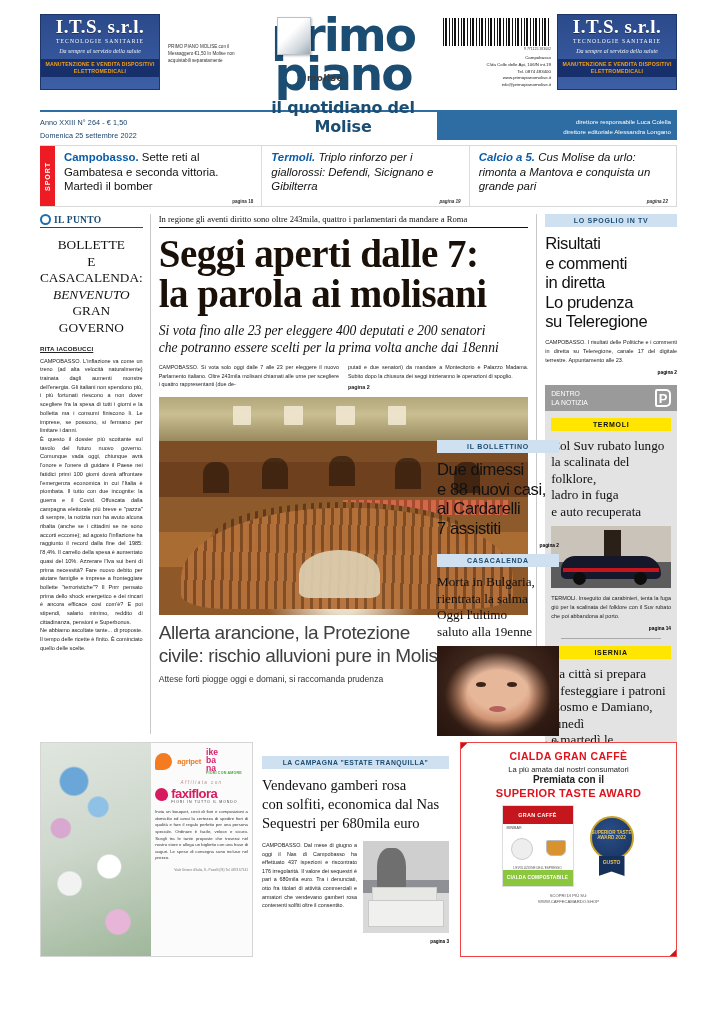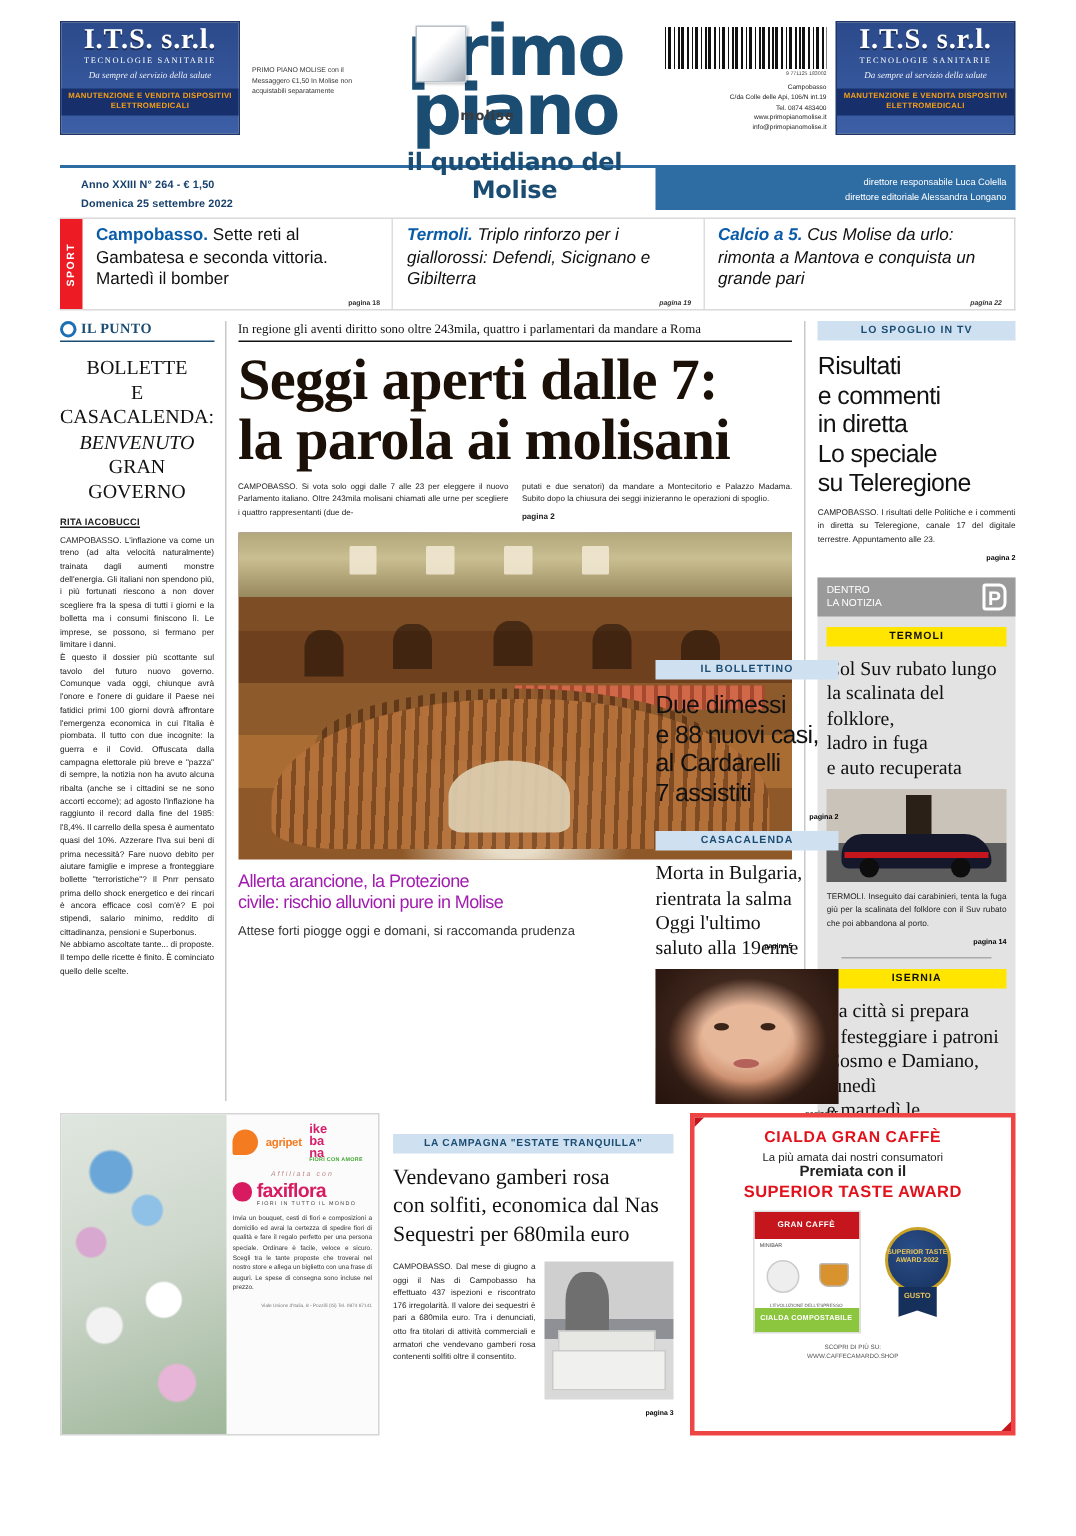--- a/index.html
+++ b/index.html
@@ -48,21 +48,21 @@
   .barcode { height: 28px; width: 108px; margin-left: auto;
     background: repeating-linear-gradient(90deg,#111 0 1px,#fff 1px 2px,#111 2px 4px,#fff 4px 6px,#111 6px 7px,#fff 7px 9px);
   }
   .barcode-num { font-size: 3.5px; color: #444; margin-top:1px;}
   .contact { font-size: 4.4px; line-height: 1.55; color: #222; margin-top: 4px;}
 
   .ad-its-right { width: 120px; flex:none; margin-left: 6px; }
 
   
   .info-strip { display:flex; height: 30px; border-top: 2px solid #2e6ca4; }
-  .edition { width: 218px; font-size: 7.2px; color:#17406b; font-weight: bold; line-height: 1.85; padding-top: 4px; letter-spacing:.1px;margin-left:14px;}
+  .edition { width: 218px; font-size: 7.2px; color:#17406b; font-weight: normal; line-height: 1.85; padding-top: 4px; letter-spacing:.1px;}
   .strip-mid { flex:1; }
   .editors { width: 240px; background: #2e6ca4; color:#fff; font-size: 6.2px; text-align:right;
      padding: 5px 6px 0 0; line-height:1.6; }
 
   
   .sportbar { display:flex; border:1px solid #d9d9d9; border-left:none; margin-top: 5px; height: 62px; background:#fff;justify-content:center;}
   .sport-tag { width: 15px; background: #ed1c24; color:#fff; font-size:7px; font-weight:bold; letter-spacing:1px;
     writing-mode: vertical-rl; transform: rotate(180deg); display:flex; align-items:center; justify-content:center; }
   .sport-item { flex:1; padding: 4px 8px 0 9px; position: relative; }
   .sport-item + .sport-item { border-left: 1px solid #ddd; font-style: italic; }
@@ -113,21 +113,21 @@
     background:repeating-linear-gradient(92deg,#b5713a 0 6px,#7e4a22 6px 9px);
     border-radius:48% 48% 14% 14%/70% 70% 14% 14%; opacity:.95;}
   .ph-seats2{position:absolute;left:14%;right:14%;bottom:30%;height:22%;
     background:repeating-linear-gradient(90deg,#8e5c2c 0 5px,#5d3517 5px 8px);
     border-radius:50% 50% 20% 20%/80% 80% 20% 20%;opacity:.9;}
   .ph-floor{position:absolute;left:38%;width:22%;bottom:8%;height:22%;background:#ded0b4;
     border-radius:50% 50% 12% 12%; opacity:.9;}
   .ph-red{position:absolute;bottom:46%;left:50%;width:45%;height:7%;
     background:repeating-linear-gradient(90deg,#d86a4c 0 5px,#a8472f 5px 8px);opacity:.9;}
 
-  .photo-caption-h { font-family:"Liberation Sans",sans-serif; font-size:12px; line-height:1.2; color:#a21caf;
+  .photo-caption-h { font-family:"Liberation Sans",sans-serif; font-size:19px; line-height:1.2; color:#404040;
      margin-top:7px; letter-spacing:-0.4px;}
   .photo-caption-s { font-size:8.6px; color:#333; margin-top:6px; }
 
   
   .tag { font-size:7px; font-weight:bold; letter-spacing:.7px; text-align:center; padding:3px 0; }
   .tag-blue { background:#cfe0f0; color:#1b4d73; }
   .tag-yellow { background:#ffe500; color:#111; }
   .tag-grey { background:#9a9a9a; color:#fff; text-align:left; padding:4px 6px; font-size:6.8px; line-height:1.35;
      display:flex; justify-content:space-between; align-items:flex-start;}
   .r-head-sans { font-family:"Liberation Sans",sans-serif; font-size:16.6px; line-height:1.18; color:#111; margin-top:7px; letter-spacing:-0.4px;}
@@ -173,21 +173,21 @@
   .ike span{color:#47a838;font-size:3.6px;display:block;letter-spacing:.2px;}
   .affiliata{font-size:4.6px;color:#b88;letter-spacing:1.4px;text-align:center;margin:4px 0 1px;font-style:italic;}
   .faxi{display:flex;align-items:center;gap:3px;}
   .faxi-rose{width:13px;height:13px;border-radius:50% 50% 45% 50%;background:#d81b60;}
   .faxi-t{font-size:13px;font-weight:bold;color:#d81b60;letter-spacing:-.5px;}
   .faxi-s{font-size:3.6px;color:#444;letter-spacing:.9px;margin-top:-1px;}
   .ad-text{font-size:4.3px;line-height:1.55;color:#333;margin-top:5px;text-align:justify;}
   .ad-foot{font-size:3.2px;color:#777;margin-top:6px;text-align:right;}
 
   .news-bottom { width:205px; padding: 14px 9px; }
-  .ad-coffee { flex:1; border:3px solid #ef4444; margin-left:2px; position:relative; overflow:hidden; background:#fff;
+  .ad-coffee { flex:1; border:1px solid #ef4444; margin-left:2px; position:relative; overflow:hidden; background:#fff;
      text-align:center; padding-top:7px;}
   .corner-tl{position:absolute;left:-34px;top:-16px;width:74px;height:16px;transform:rotate(-45deg);
      background:linear-gradient(90deg,#c4161c 50%,#8cc63f 50%);}
   .corner-br{position:absolute;right:-34px;bottom:-16px;width:74px;height:16px;transform:rotate(-45deg);
      background:linear-gradient(90deg,#8cc63f 50%,#c4161c 50%);}
   .cf-t1{font-size:10.5px;font-weight:bold;color:#e1121c;letter-spacing:.4px;}
   .cf-t2{font-size:7.6px;color:#222;margin-top:3px;}
   .cf-t3{font-size:10px;color:#222;font-weight:bold;}
   .cf-t4{font-size:11px;font-weight:bold;color:#e1121c;margin-top:2px;letter-spacing:.3px;}
   .cf-prod{display:flex;justify-content:center;align-items:center;gap:16px;margin-top:6px;}
@@ -318,20 +318,24 @@
         <p>Ne abbiamo ascoltate tante... di proposte. Il tempo delle ricette è finito. È cominciato quello delle scelte.</p>
       </div>
     </div>
 
     <div class="col-center">
       <div class="kicker">In regione gli aventi diritto sono oltre 243mila, quattro i parlamentari da mandare a Roma</div>
       <div class="main-head">
         <div>Seggi aperti dalle 7:</div>
         <div>la parola ai molisani</div>
       </div>
+      <div class="sub-head">
+        <div>Si vota fino alle 23 per eleggere 400 deputati e 200 senatori</div>
+        <div>che potranno essere scelti per la prima volta anche dai 18enni</div>
+      </div>
       <div class="lead-cols">
         <div>CAMPOBASSO. Si vota solo oggi dalle 7 alle 23 per eleggere il nuovo Parlamento italiano. Oltre 243mila molisani chiamati alle urne per scegliere i quattro rappresentanti (due de-</div>
         <div>
           <span>putati e due senatori) da mandare a Montecitorio e Palazzo Madama. Subito dopo la chiusura dei seggi inizieranno le operazioni di spoglio.</span>
           <div class="lead-pag">pagina 2</div>
         </div>
       </div>
 
       <div class="photo-parliament">
         <div class="ph-fresco"></div>
@@ -357,21 +361,21 @@
       <div class="photo-caption-s">Attese forti piogge oggi e domani, si raccomanda prudenza</div>
       <div class="lead-pag">pagina 5</div>
     </div>
 
     <div class="col-right">
       <div class="tag tag-blue">LO SPOGLIO IN TV</div>
       <div class="r-head-sans">
         <div>Risultati</div>
         <div>e commenti</div>
         <div>in diretta</div>
-        <div>Lo speciale</div>
+        <div>Lo prudenza</div>
         <div>su Teleregione</div>
       </div>
       <div class="r-body">CAMPOBASSO. I risultati delle Politiche e i commenti in diretta su Teleregione, canale 17 del digitale terrestre. Appuntamento alle 23.</div>
       <div class="r-pag">pagina 2</div>
 
       <div class="dentro-box">
         <div class="tag-grey" style="margin:0 -6px;">
           <div>
             <div>DENTRO</div>
             <div>LA NOTIZIA</div>

